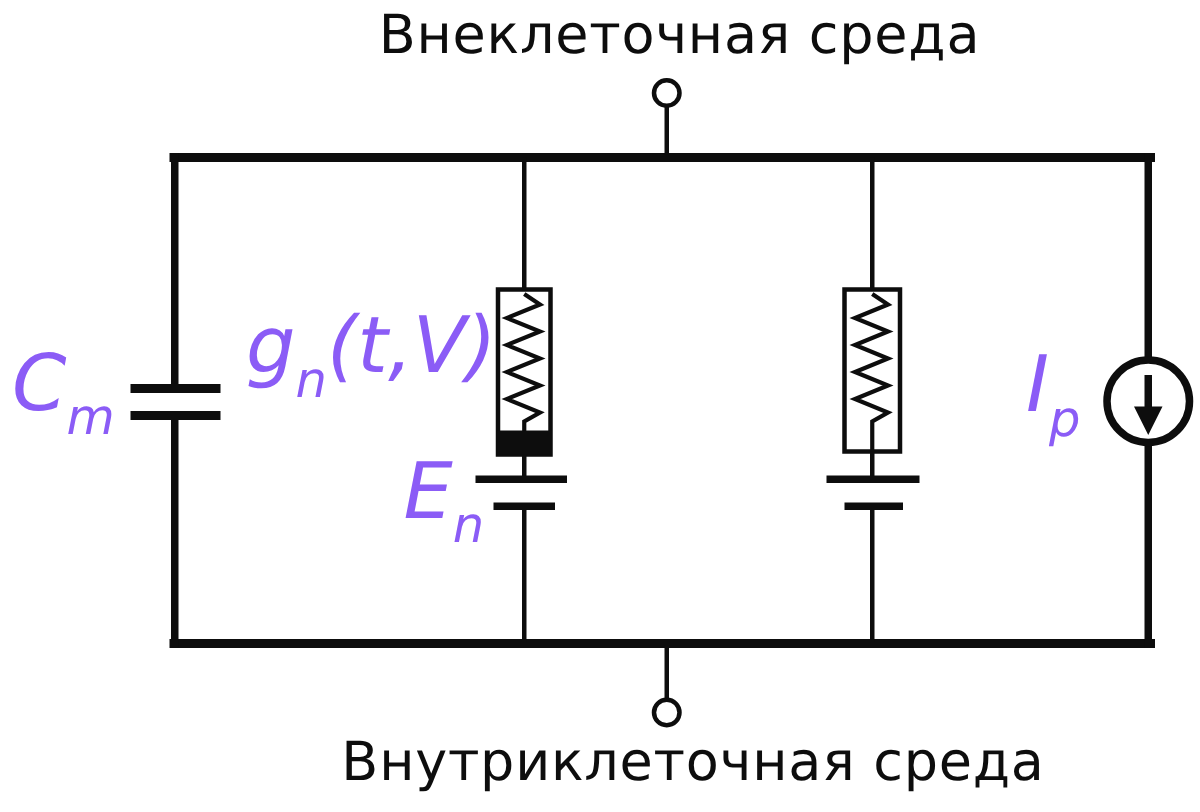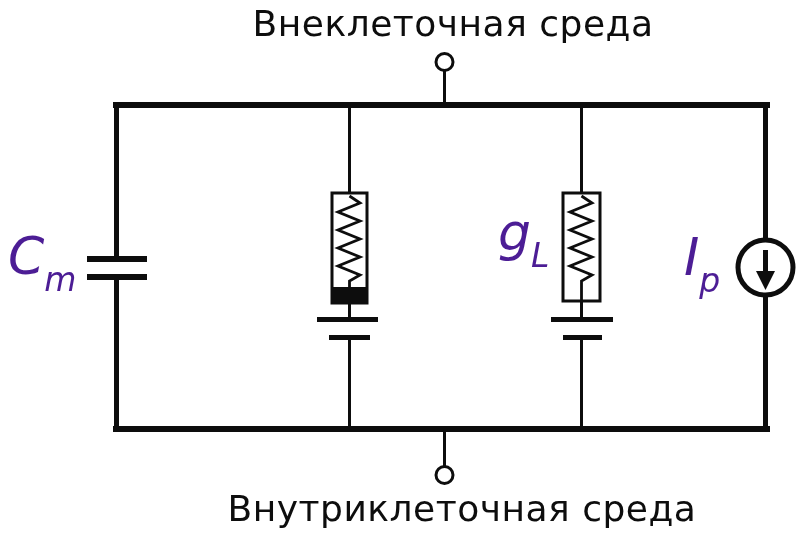--- a/index.html
+++ b/index.html
@@ -19,21 +19,21 @@
     color: #0d0d0d;
     white-space: nowrap;
     transform: translateX(-50%);
     letter-spacing: 0.5px;
   }
   .lbl {
     position: absolute;
     font-style: italic;
     font-size: 52px;
     line-height: 1;
-    color: #4c1d95;
+    color: #8b5cf6;
     white-space: nowrap;
   }
   .lbl .sub {
     font-size: 33px;
     vertical-align: -0.5em;
   }
 </style>
 </head>
 <body>
 
@@ -91,20 +91,21 @@
       <line x1="765.5" y1="250" x2="765.5" y2="273" stroke="#0d0d0d" stroke-width="5"></line>
       <polygon points="765.5,290 756,271 775,271" fill="#0d0d0d"></polygon>
     </g>
   </svg>
 
   <div class="caption" style="left:453px; top:6px;">Внеклеточная среда</div>
   <div class="caption" style="left:434px; top:491px;margin-left:28px;">Внутриклеточная среда</div>
 
   <div class="lbl" style="left:8px; top:230px;"><span>C</span><span class="sub">m</span></div>
 
+  <div class="lbl" style="left:164px; top:205px;"><span>g</span><span class="sub">n</span><span>(t,V)</span></div>
 
+  <div class="lbl" style="left:269px; top:302px;"><span>E</span><span class="sub">n</span></div>
 
-  <div class="lbl" style="left:498px; top:206px;"><span>g</span><span class="sub">L</span></div>
 
 
   <div class="lbl" style="left:684px; top:231px;text-align:center;"><span>I</span><span class="sub">p</span></div>
 
 </div>
 
 </body></html>

